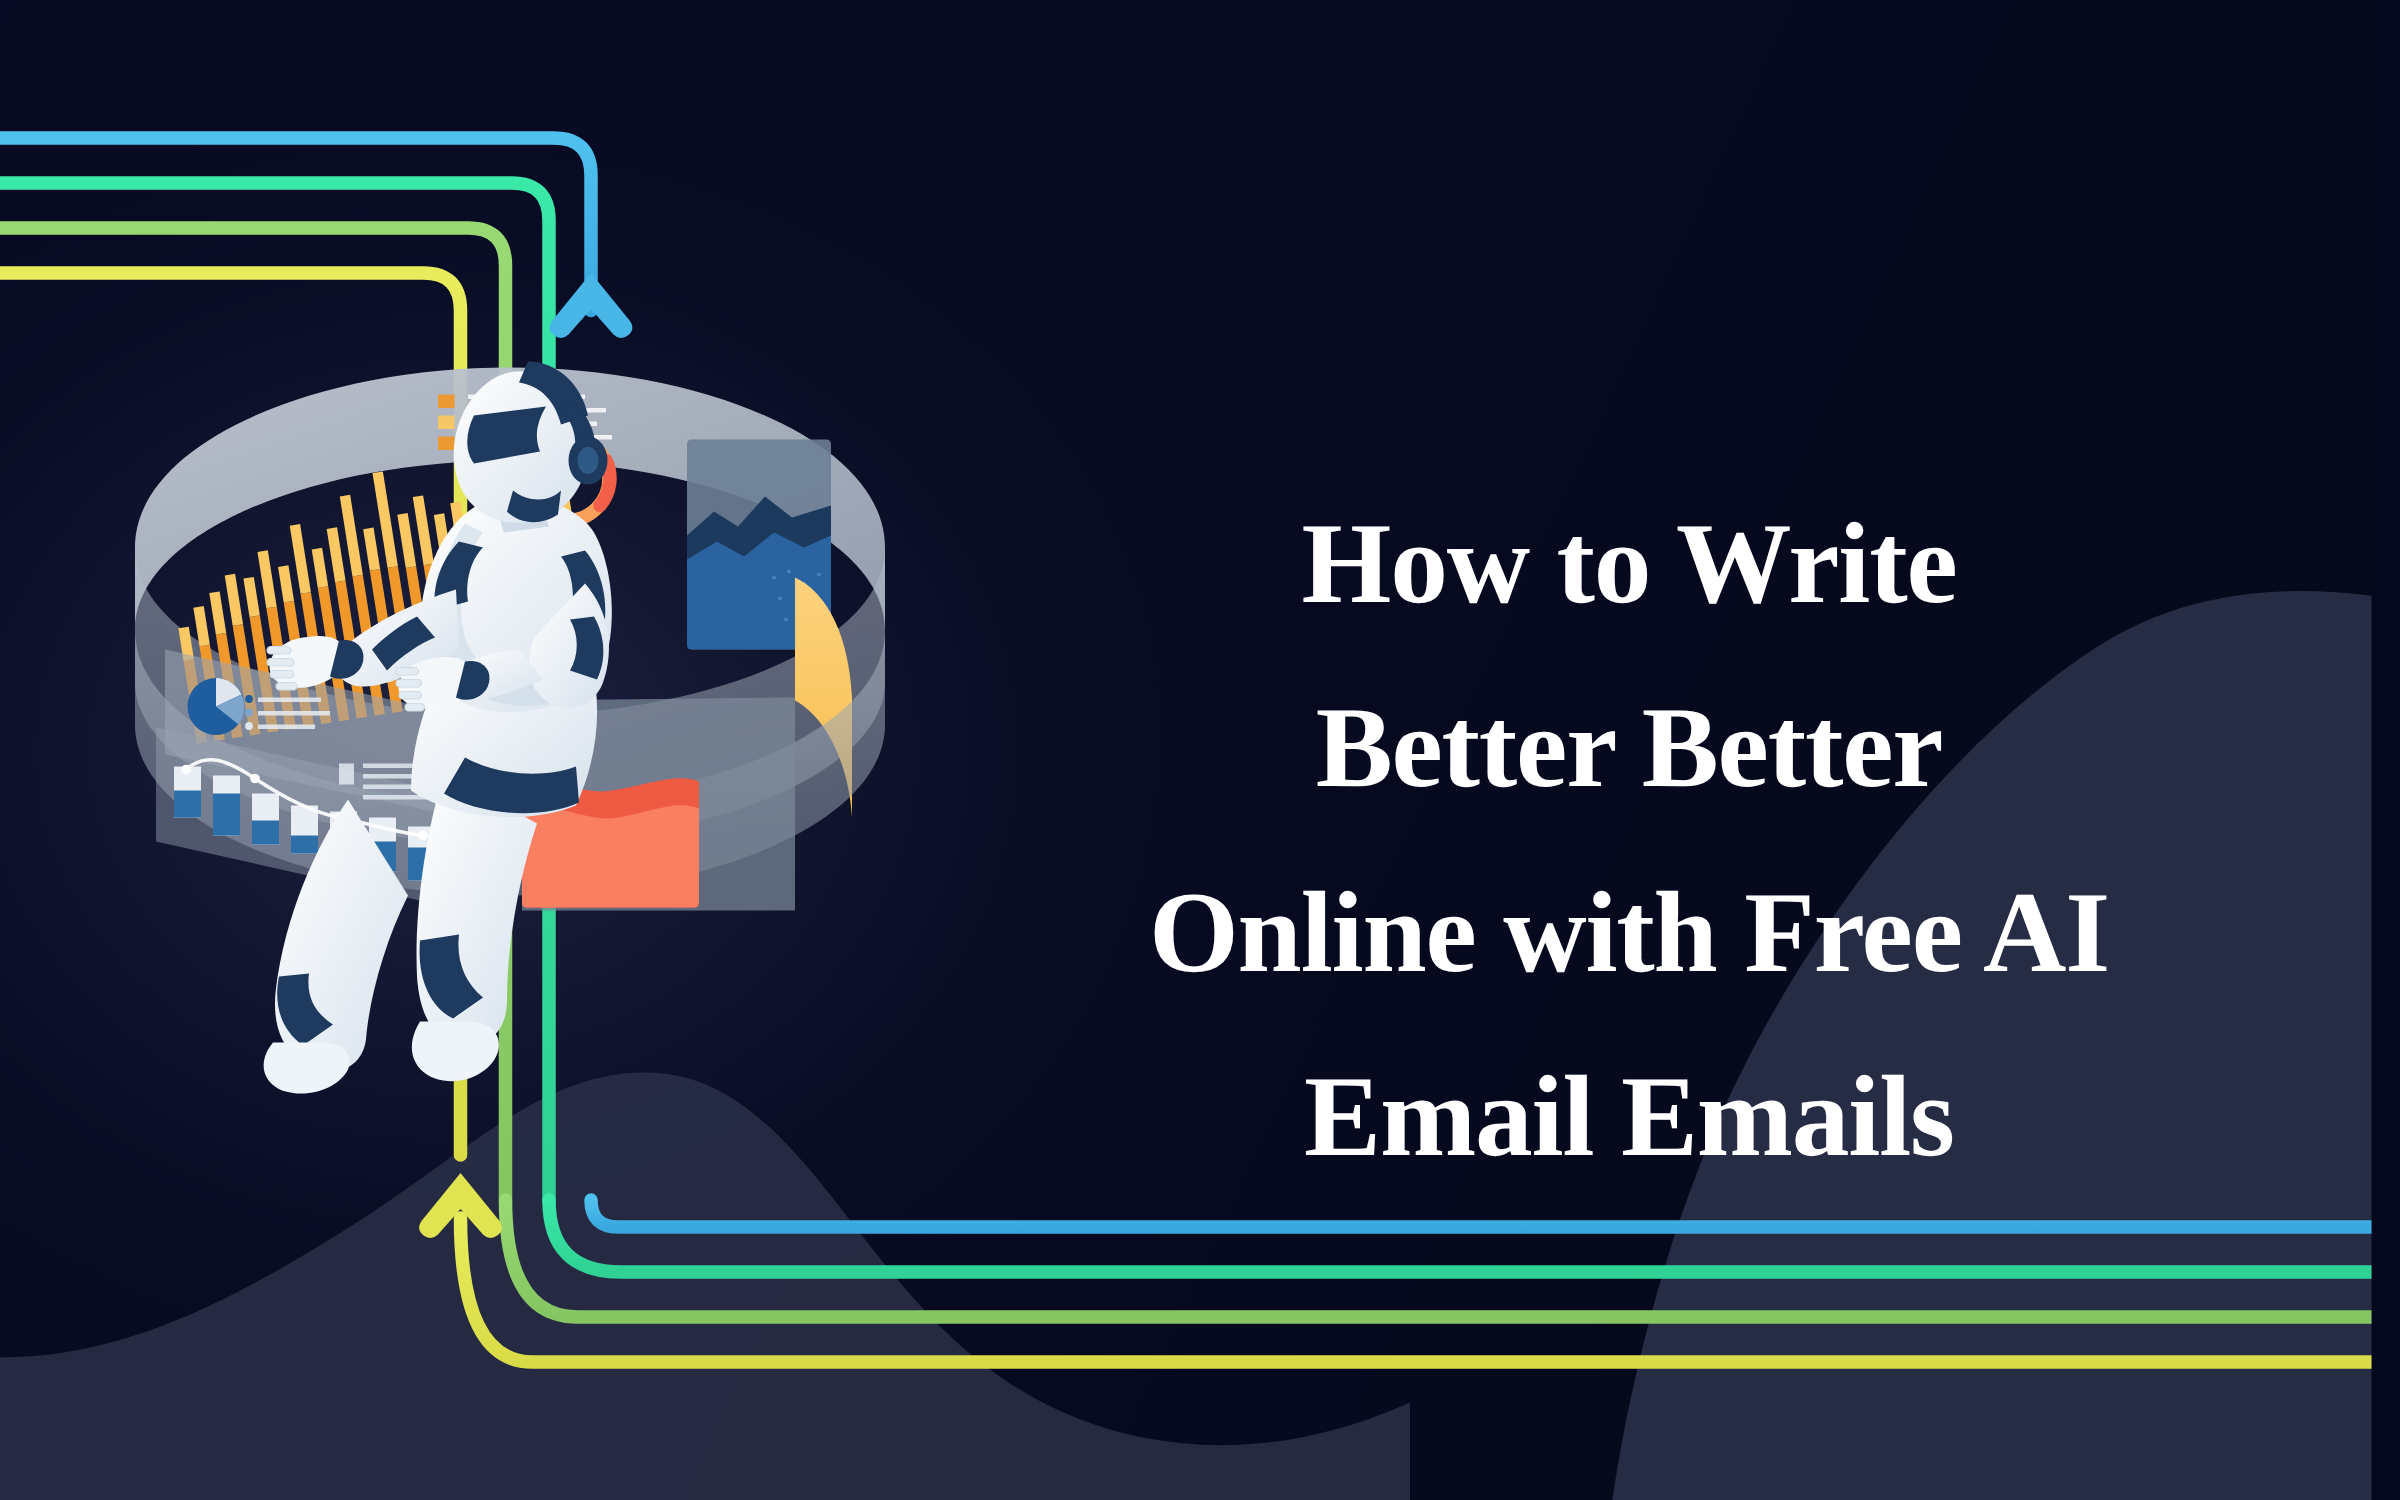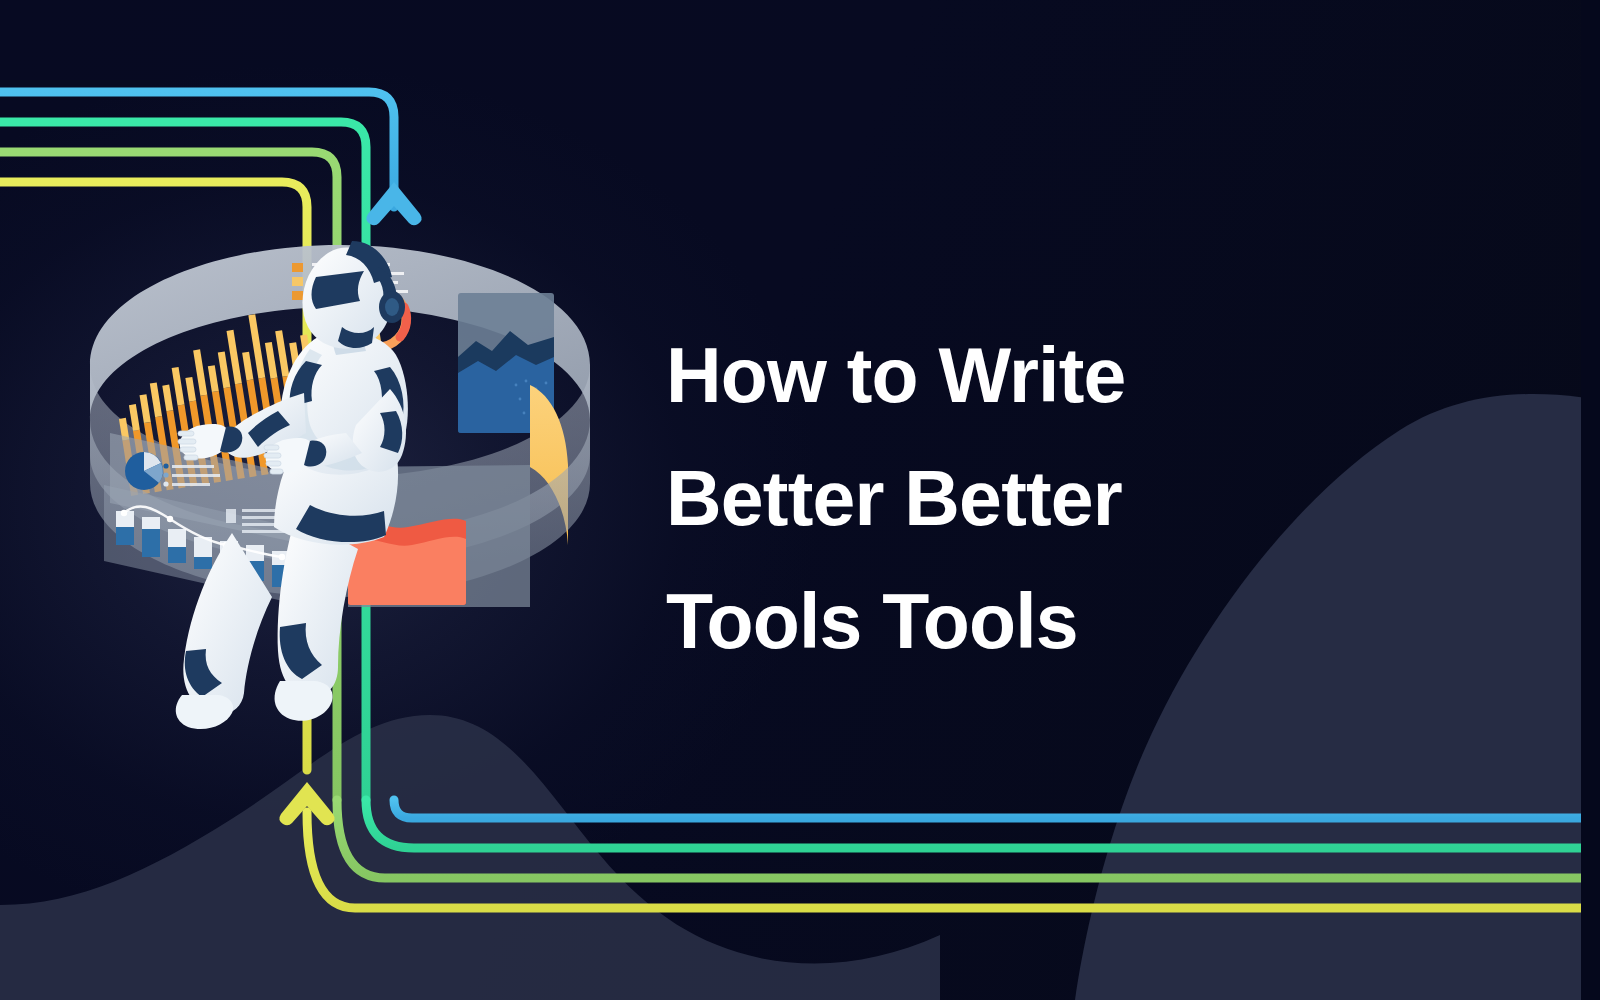--- a/index.html
+++ b/index.html
@@ -8,21 +8,22 @@
     background: #05081c;
   }
   * { box-sizing: border-box; }
 
   #stage {
     position: relative;
     width: 1581px;
     height: 1000px;
     overflow: hidden;
     background: #06091f;
-    font-family: Liberation Sans, sans-serif;
+    font-family: Liberation Serif, serif;
+    text-align: center;
   }
 
   
   .bg-base {
     position: absolute;
     inset: 0;
     background:
       radial-gradient(ellipse 620px 520px at 300px 500px,
         rgba(86,96,140,0.30) 0%,
         rgba(58,66,104,0.22) 32%,
@@ -461,16 +462,17 @@
                  C326 78 322 64 312 58 Z" fill="#1e3a5f"></path>
         <ellipse cx="332" cy="92" rx="13" ry="16" fill="#1e3a5f"></ellipse>
         <ellipse cx="332" cy="92" rx="7" ry="9" fill="#2f5a85"></ellipse>
       </g>
     </g>
   </svg>
 
   <h1 class="headline">
     <span class="ln">How to Write</span>
     <span class="ln">Better Better</span>
-    <span class="ln">Tools Tools</span>
+    <span class="ln">Online with Free AI</span>
+    <span class="ln">Email Emails</span>
   </h1>
 
 </div>
 
 </body></html>

